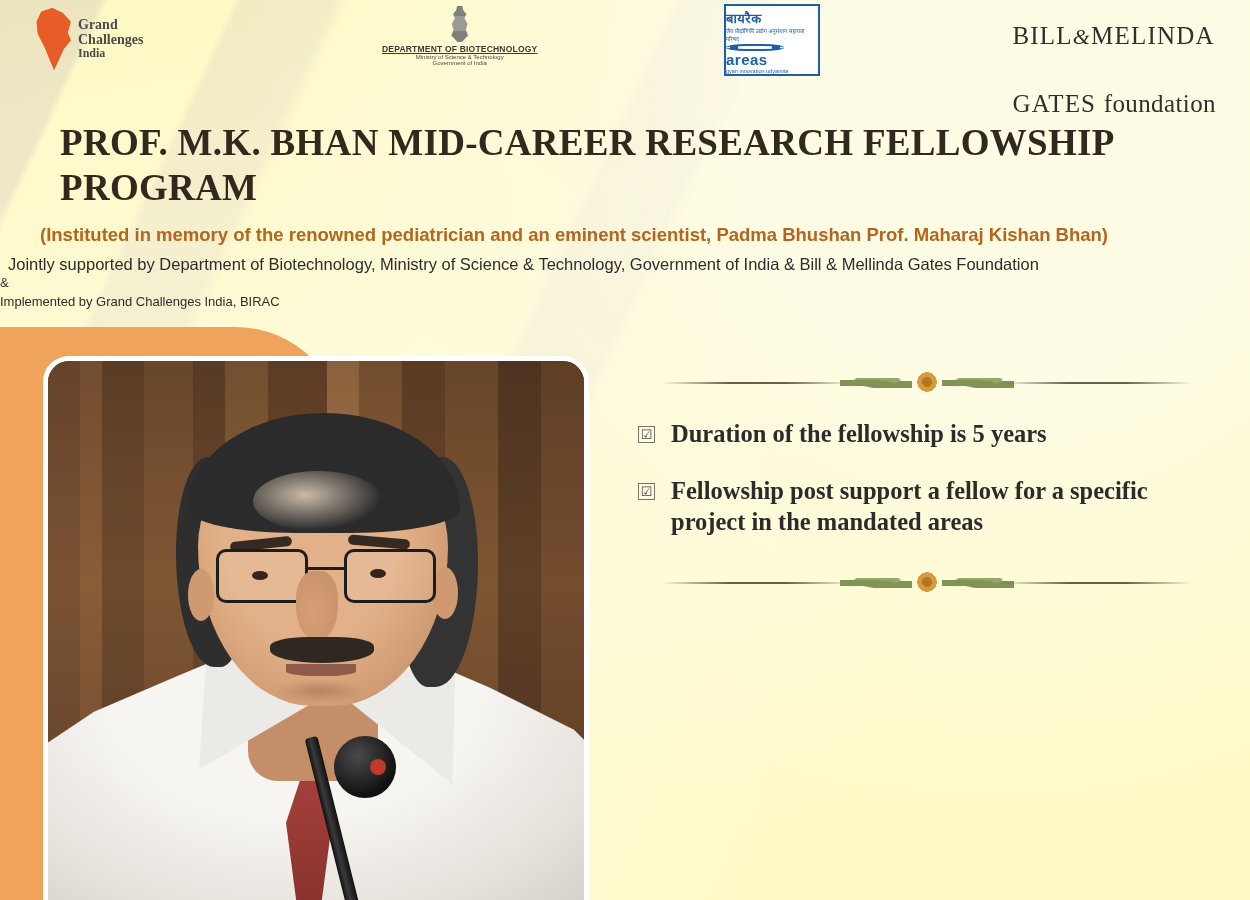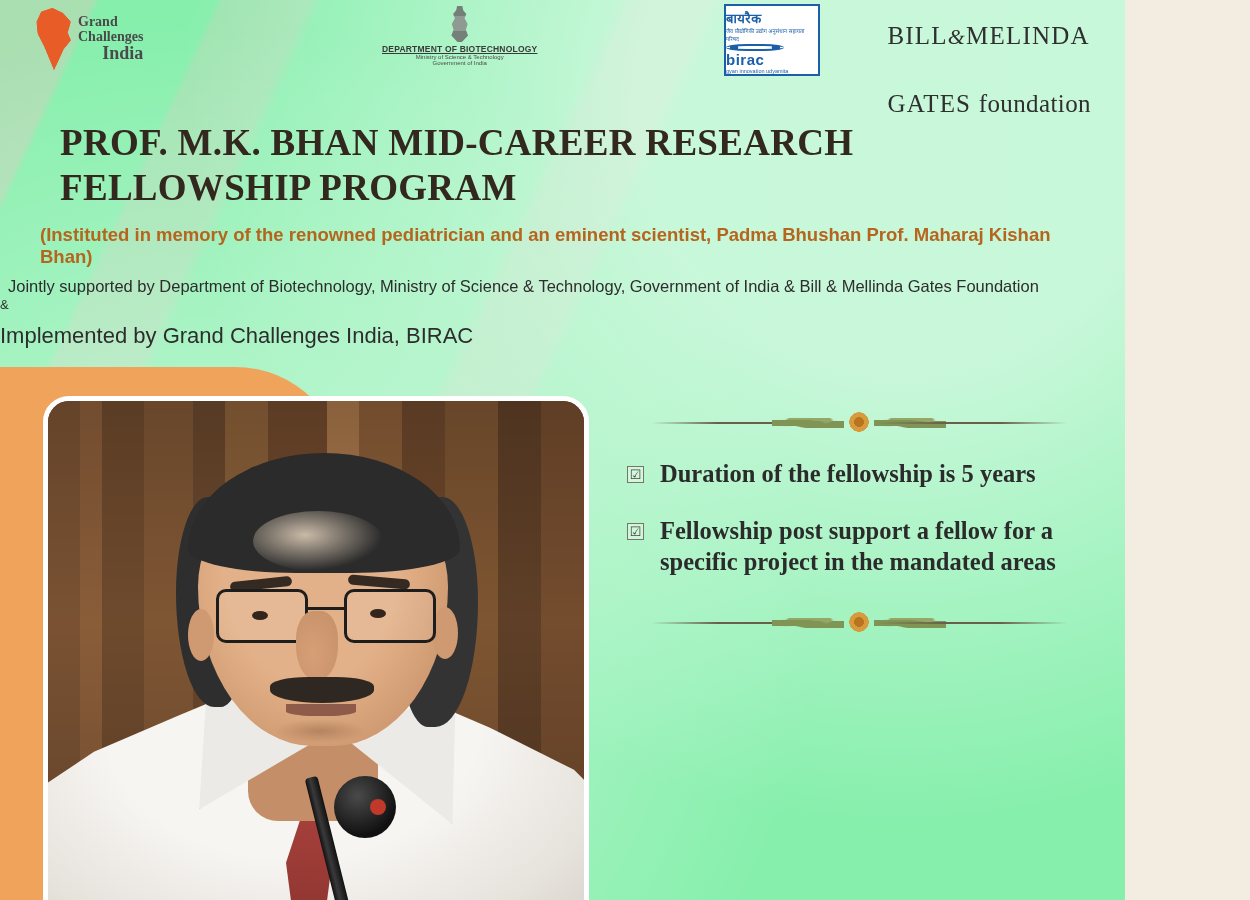--- a/index.html
+++ b/index.html
@@ -4,22 +4,22 @@
 <style>
   * { box-sizing: border-box; margin: 0; padding: 0; }
   html, body {
     width: 1250px; height: 900px;
     font-family: "Liberation Sans", sans-serif;
     background: #f2ece1;
     overflow: hidden;
   }
   .poster {
     position: relative;
-    width: 1125px; height: 900px;
-    background: #86efac;
+    width: 1250px; height: 900px;
+    background: #fef9c3;
   }
   
   .poster::before {
     content: "";
     position: absolute; inset: 0;
     background:
       radial-gradient(circle at 80% 12%, rgba(255,255,255,0.55) 0 22%, rgba(0,0,0,0) 60%),
       radial-gradient(circle at 18% 70%, rgba(255,255,255,0.35) 0 20%, rgba(0,0,0,0) 55%),
       linear-gradient(115deg, rgba(214,203,185,0.45) 0 6%, rgba(0,0,0,0) 6.5% 14%, rgba(214,203,185,0.30) 14.5% 20%, rgba(0,0,0,0) 21% 40%, rgba(214,203,185,0.25) 41% 46%, rgba(0,0,0,0) 47% 100%);
     pointer-events: none;
@@ -40,21 +40,21 @@
     width: 40px; height: 62px;
     background:
       radial-gradient(ellipse at 50% 40%, #e85c27 0 60%, rgba(0,0,0,0) 62%),
       radial-gradient(ellipse at 40% 75%, #e85c27 0 55%, rgba(0,0,0,0) 58%);
     clip-path: polygon(18% 6%, 46% 0%, 72% 8%, 92% 22%, 84% 40%, 92% 52%, 74% 66%, 60% 86%, 50% 100%, 40% 84%, 26% 62%, 10% 42%, 6% 22%);
     background-color: #e8622c;
   }
   .gci-text { font-family: "Liberation Serif", serif; color: #4a4a4a; line-height: 1.05; }
   .gci-text .l1 { font-size: 14px; font-weight: 700; }
   .gci-text .l2 { font-size: 14px; font-weight: 700; }
-  .gci-text .l3 { font-size: 18px; font-weight: 700; text-align: right; }
+  .gci-text .l3 { font-size: 12px; font-weight: 700; }
 
   
   .dbt { left: 382px; top: 6px; flex-direction: column; align-items: center; }
   .dbt-emblem {
     width: 22px; height: 36px;
     background: linear-gradient(to bottom, #6b6b6b 0 28%, #8a8a8a 28% 70%, #6b6b6b 70% 100%);
     clip-path: polygon(38% 0, 62% 0, 66% 12%, 80% 22%, 72% 34%, 86% 50%, 78% 66%, 88% 82%, 60% 100%, 40% 100%, 12% 82%, 22% 66%, 14% 50%, 28% 34%, 20% 22%, 34% 12%);
     opacity: .85;
   }
   .dbt-t1 { font-size: 8.5px; font-weight: 700; color: #3a3a3a; letter-spacing: .2px; margin-top: 2px; text-decoration: underline; }
@@ -118,23 +118,23 @@
   }
   .supported {
     margin-top: 7px;
     font-size: 16.5px;
     color: #2d2d2d;
     padding: 0 8px;
     line-height: 1.35;
   }
   .amp-line { font-size: 13px; color: #2d2d2d; line-height: 1.1; }
   .implemented {
-    font-size: 22px;
+    font-size: 13px;
     color: #2d2d2d;
-    margin-top: 11px;
+    margin-top: 4px;
   }
 
   
   .body-area {
     position: relative;
     margin-top: 18px;
     height: 590px;
     display: flex;
   }
   
@@ -401,21 +401,21 @@
       <div class="dbt-t1">DEPARTMENT OF BIOTECHNOLOGY</div>
       <div class="dbt-t2">Ministry of Science &amp; Technology</div>
       <div class="dbt-t3">Government of India</div>
     </div>
 
     <div class="logo birac">
       <div class="birac-box">
         <div class="birac-hi">बायरैक</div>
         <div class="birac-sub">जैव प्रौद्योगिकी उद्योग अनुसंधान सहायता परिषद</div>
         <div class="birac-helix"></div>
-        <div class="birac-name">birac</div>
+        <div class="birac-name">areas</div>
         <div class="birac-tag">gyan innovation udyamita</div>
       </div>
     </div>
 
     <div class="logo bmgf">
       <div class="bmgf-l1">
         <span>BILL</span><span class="amp">&amp;</span><span>MELINDA</span>
       </div>
       <div class="bmgf-l2">
         <span>GATES</span>

